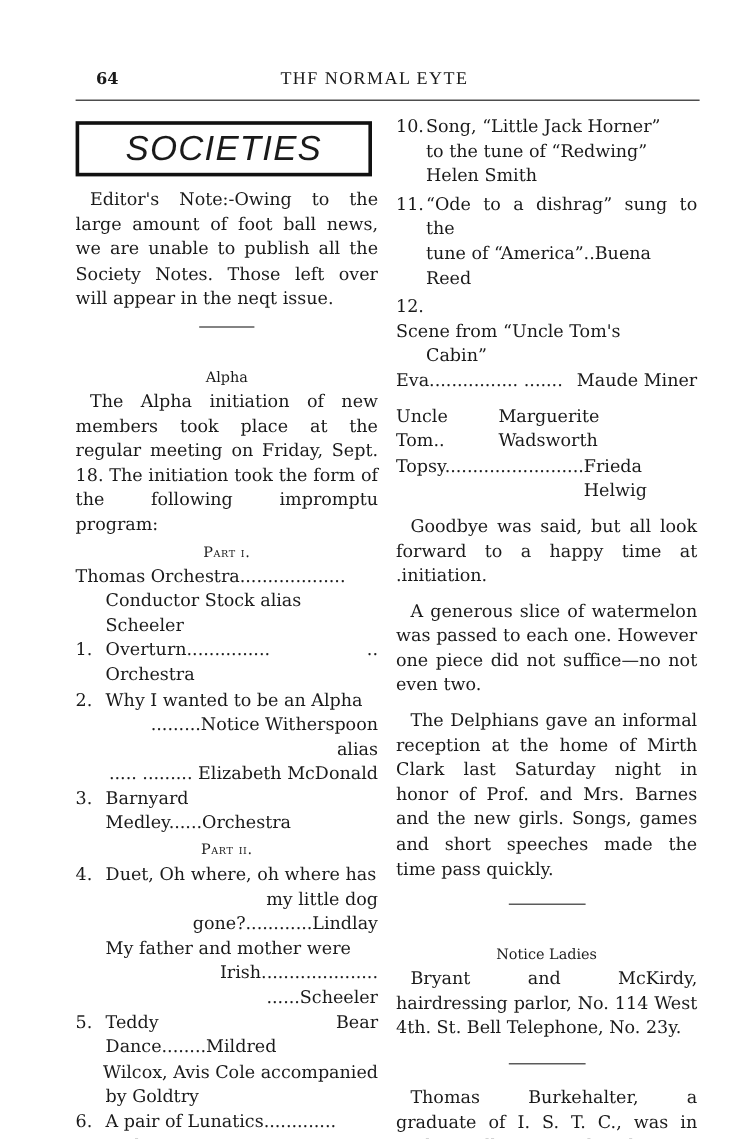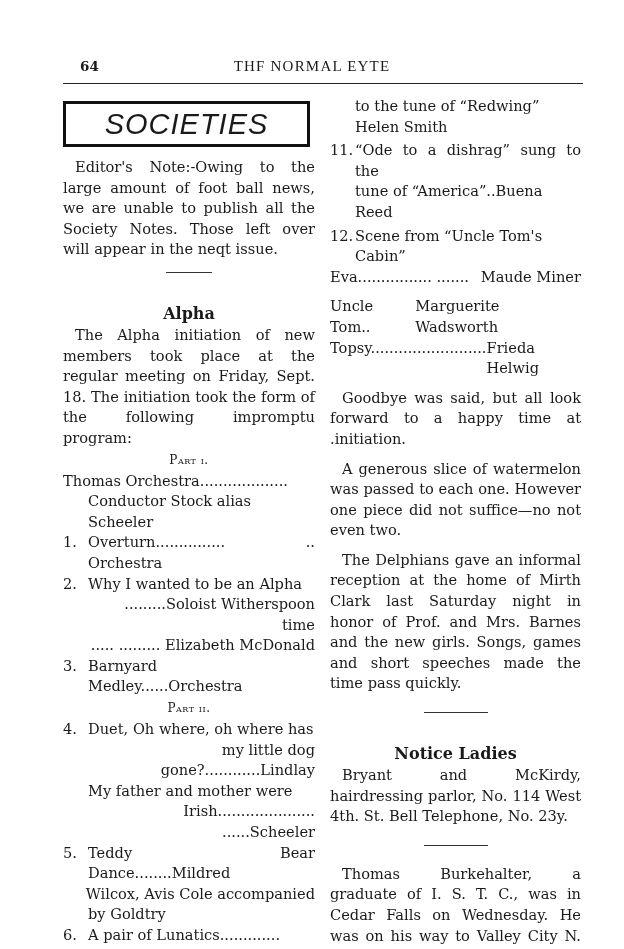--- a/index.html
+++ b/index.html
@@ -18,21 +18,21 @@
 
   .title-box { margin-top: 5px; border: 3px solid #111; height: 40px; width: 241px;
     display: flex; align-items: center; justify-content: center; }
   .title-box span { font-family: Liberation Sans, sans-serif; font-style: italic; font-size: 29px; letter-spacing: 1px; }
 
   p { margin: 0; text-align: justify; }
   .para { text-indent: 12px; }
   .gap { margin-top: 9px; }
   .sep { width: 46px; border-top: 1px solid #333; margin: 12px auto 12px auto; }
   .sep-wide { width: 64px; }
-  .subhead { text-align: center; font-weight: bold; font-size: 16px; line-height: 18px; margin-bottom: 2px; margin-top: 32px; }
+  .subhead { text-align: center; font-weight: normal; font-size: 12px; line-height: 18px; margin-bottom: 2px; margin-top: 32px; }
   .part { text-align: center; font-variant: small-caps; font-size: 12px; line-height: 22px; letter-spacing: 0.5px; }
   .item { display: flex; }
   .item .num { width: 25px; flex-shrink: 0; }
   .item .txt { flex: 1; text-align: justify; }
   .hang { padding-left: 25px; }
   .hang-in { padding-left: 20px; }
   .right-text { text-align: right; }
   .cast { display: flex; justify-content: space-between; }
   .num-r { width: 30px; flex-shrink: 0; }
 </style>
@@ -58,21 +58,21 @@
   <div class="hang">Conductor Stock alias Scheeler</div>
 
   <div class="item">
     <span class="num">1.</span>
     <span class="txt right-text">Overturn............... .. Orchestra</span>
   </div>
   <div class="item">
     <span class="num">2.</span>
     <span class="txt">Why I wanted to be an Alpha</span>
   </div>
-  <div class="hang right-text">.........Soloist Witherspoon time</div>
+  <div class="hang right-text">.........Notice Witherspoon alias</div>
   <div class="hang right-text">..... ......... Elizabeth McDonald</div>
   <div class="item">
     <span class="num">3.</span>
     <span class="txt right-text">Barnyard Medley......Orchestra</span>
   </div>
 
   <div class="part">Part ii.</div>
 
   <div class="item">
     <span class="num">4.</span>
@@ -91,30 +91,34 @@
 
   <div class="item">
     <span class="num">6.</span>
     <span class="txt">A pair of Lunatics.............</span>
   </div>
   <div class="hang">Bailey</div>
 
 </div>
 
 <div class="col col-right">
+  <div class="item">
+    <span class="num num-r">10.</span>
+    <span class="txt">Song, “Little Jack Horner”</span>
+  </div>
   <div class="hang">to the tune of “Redwing”</div>
   <div class="hang">Helen Smith</div>
 
   <div class="item" style="margin-top:3px;">
     <span class="num num-r">11.</span>
     <span class="txt">“Ode to a dishrag” sung to the</span>
   </div>
   <div class="hang">tune of “America”..Buena Reed</div>
 
-  <div class="item" style="margin-top:3px;">
+  <div class="item" style="margin-top:3px;flex-direction:column;">
     <span class="num num-r">12.</span>
     <span class="txt">Scene from “Uncle Tom's</span>
   </div>
   <div class="hang">Cabin”</div>
 
   <div class="cast">
     <span>Eva................ .......</span>
       <span>Maude Miner</span>
   </div>
   <div class="cast gap">

